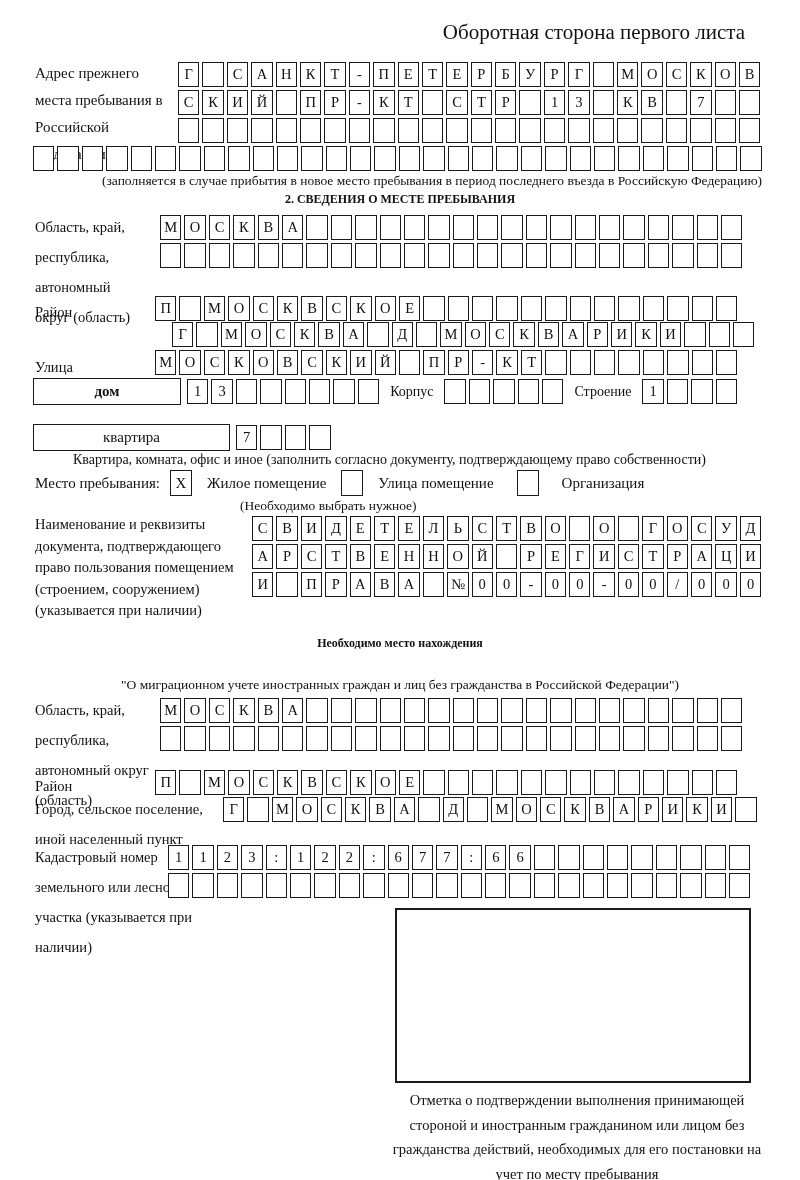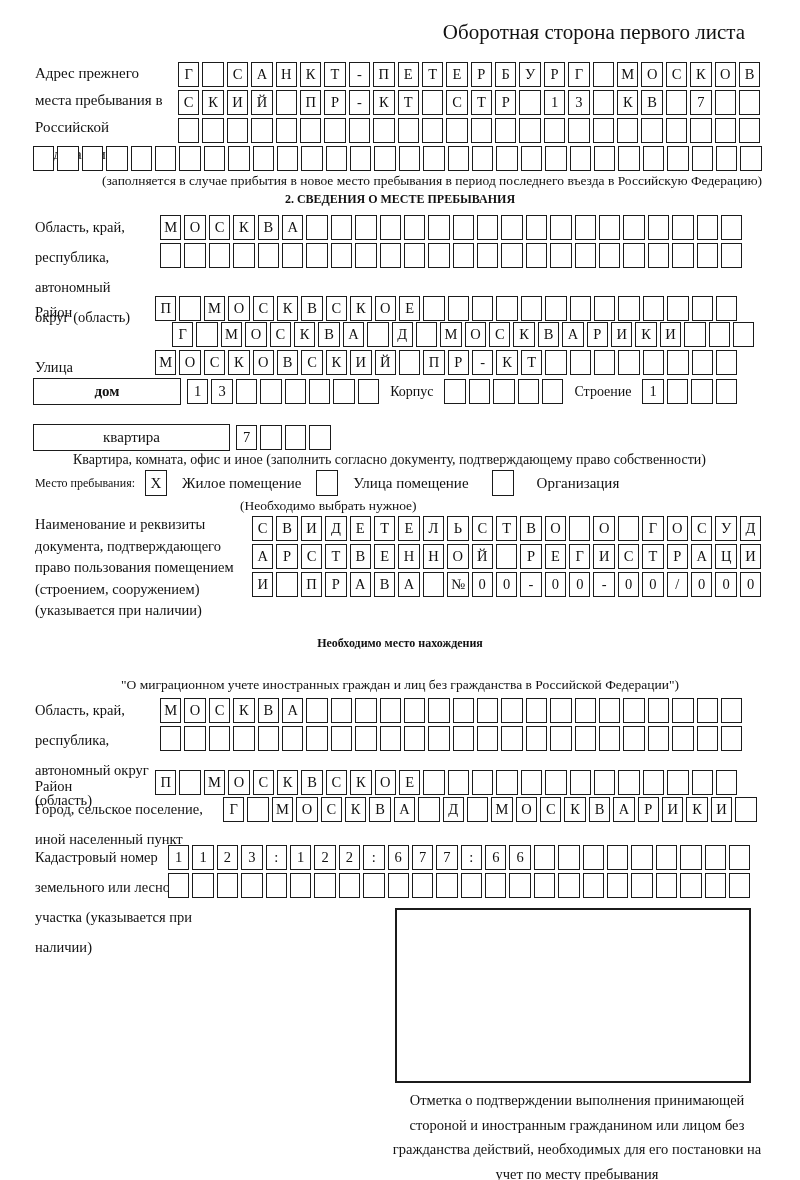--- a/index.html
+++ b/index.html
@@ -326,21 +326,21 @@
     <div class="grid" style="gap:3px;">
         <span class="cell">7</span>
         <span class="cell"></span>
         <span class="cell"></span>
         <span class="cell"></span>
       </div>
   </div>
   <div class="note" style="left:35px;top:452px;font-size:14px;margin-left:38px;">Квартира, комната, офис и иное (заполнить согласно документу, подтверждающему право собственности)</div>
 
   <div class="hrow" style="left:35px;top:470px;gap:10px;">
-    <span class="inlbl" style="padding:0;font-size:12px;">Место пребывания:</span>
+    <span class="inlbl" style="padding:0;font-size:15px;">Место пребывания:</span>
     <span class="cb">X</span>
     <span class="inlbl" style="font-size:15px;">Жилое помещение</span>
     <span class="cb"></span>
     <span class="inlbl" style="font-size:15px;">Улица помещение</span>
     <span class="cb" style="margin-left:8px;"></span>
     <span class="inlbl" style="font-size:15px;margin-left:8px;">Организация</span>
   </div>
   <div class="note" style="left:240px;top:498px;">(Необходимо выбрать нужное)</div>
 
   <div class="lbl" style="left:35px;top:514px;width:218px;line-height:21.5px;">Наименование и реквизиты документа, подтверждающего право пользования помещением (строением, сооружением) (указывается при наличии)</div>

